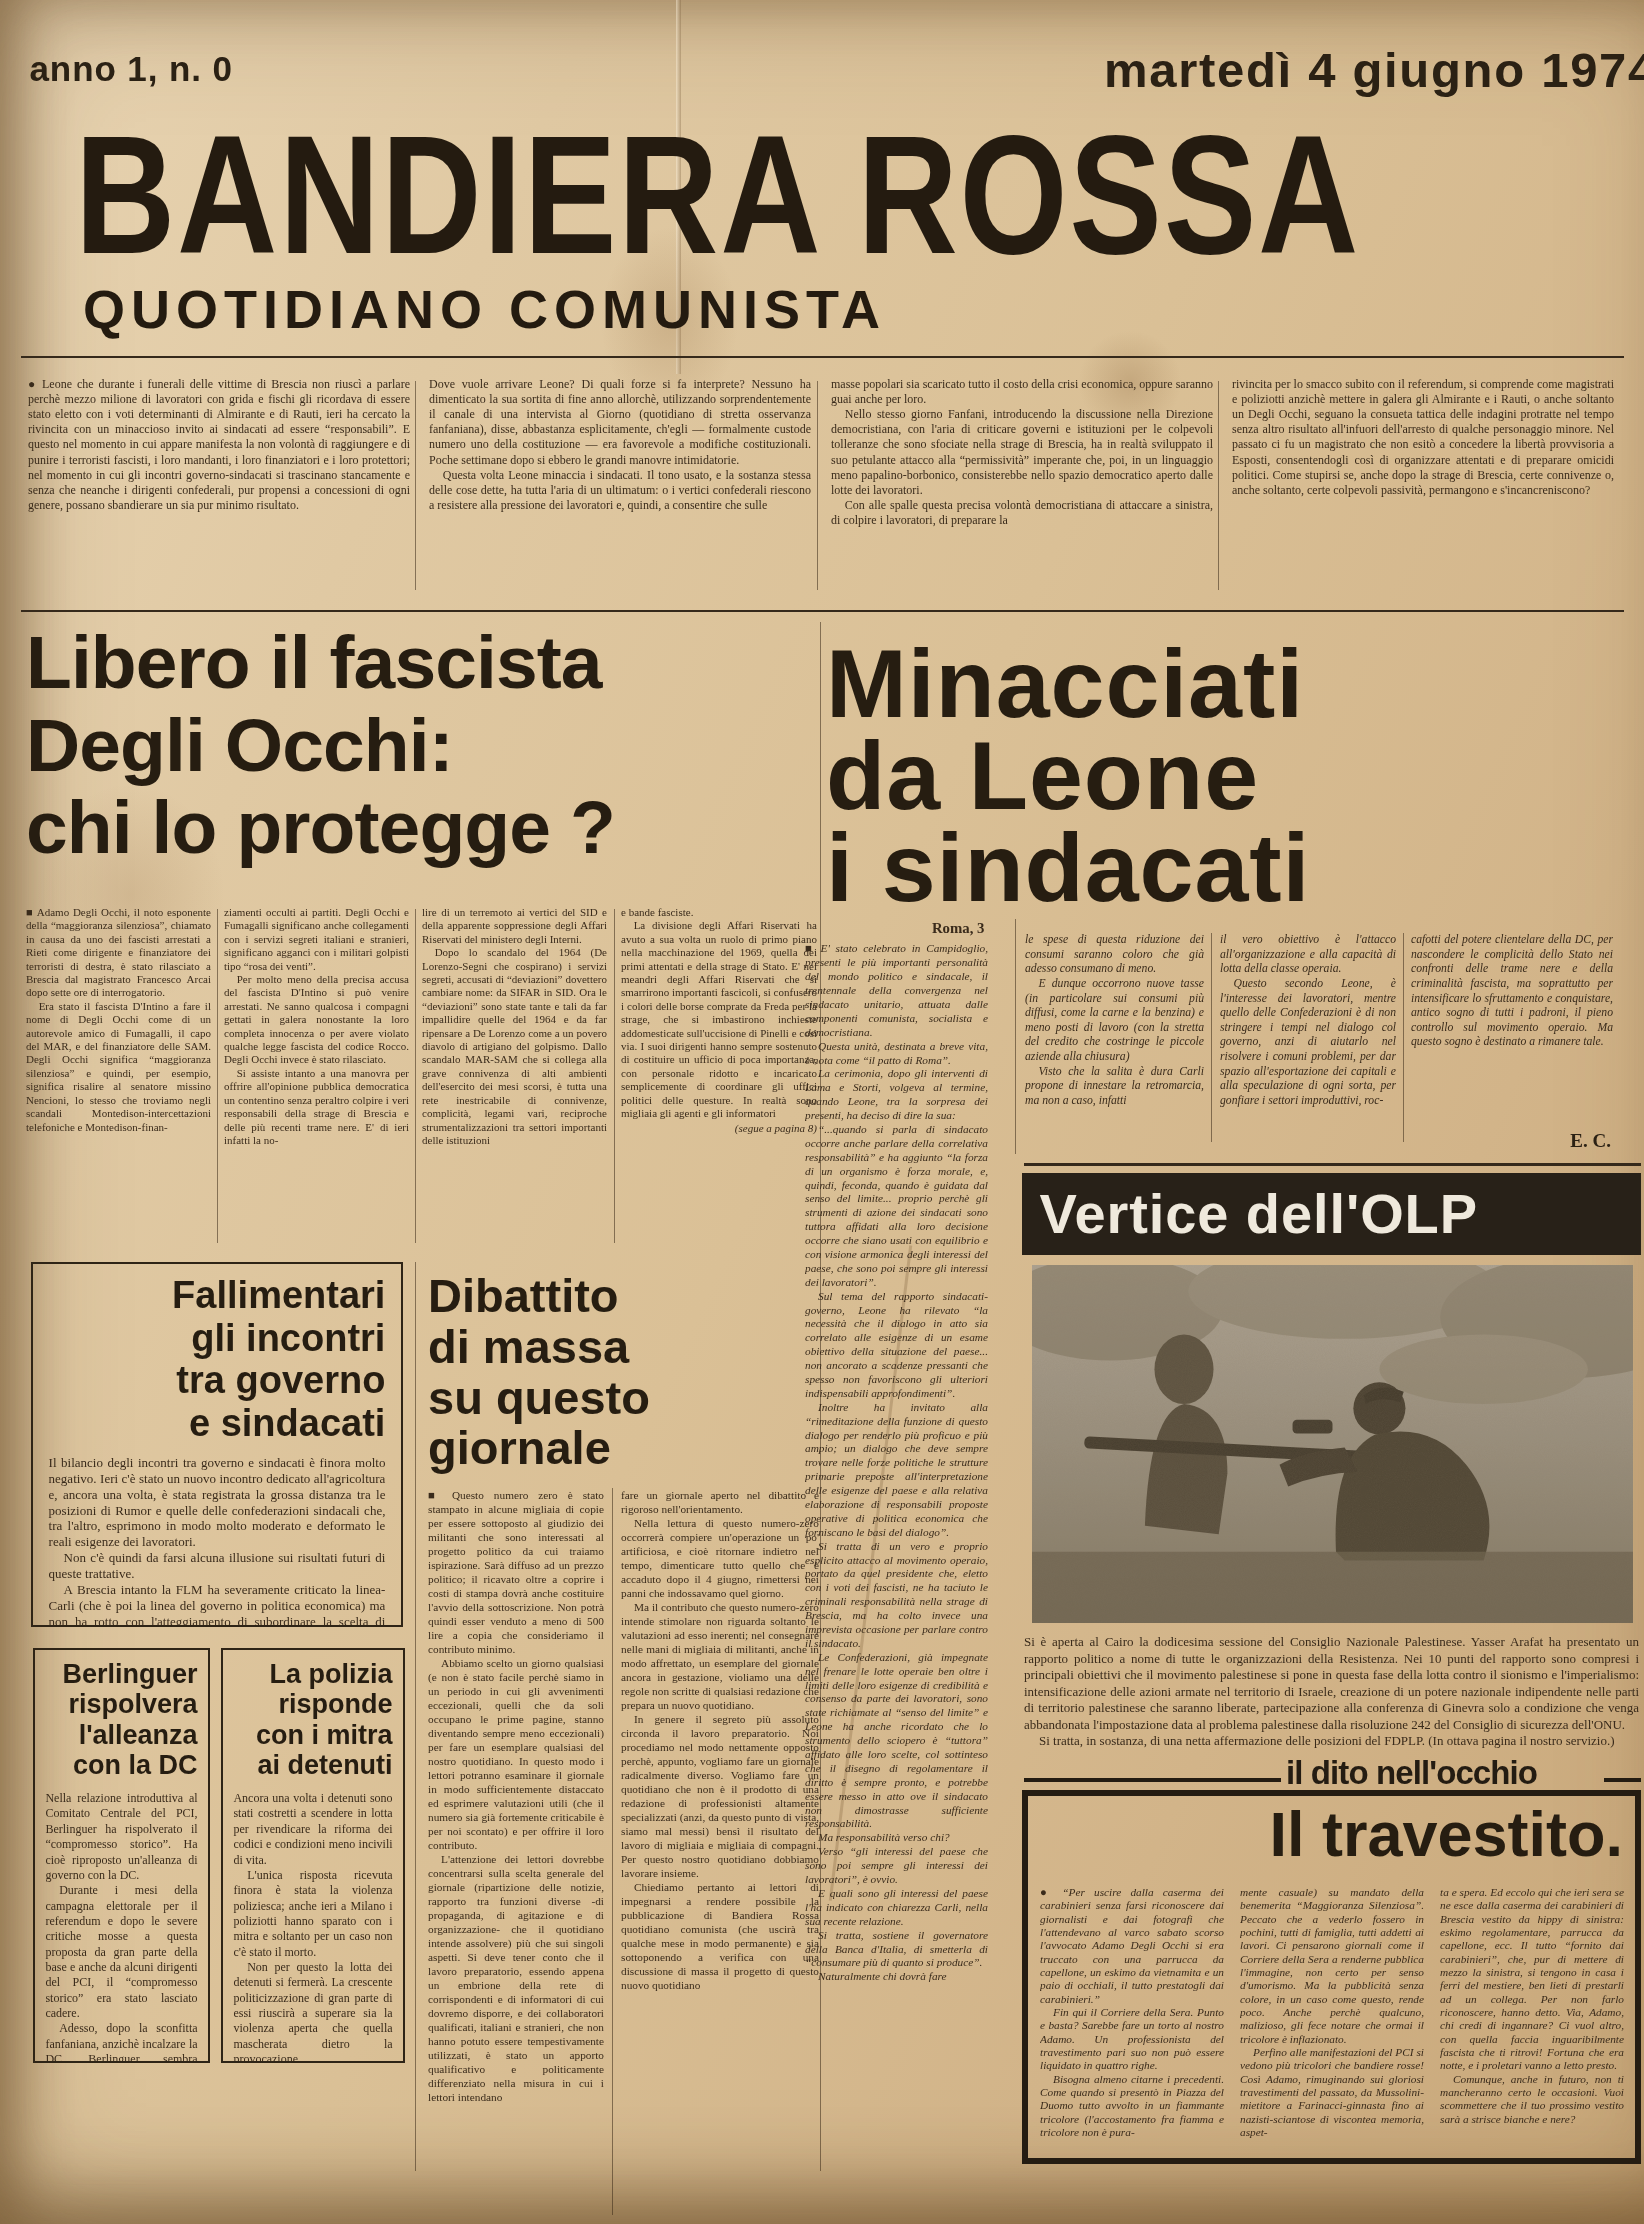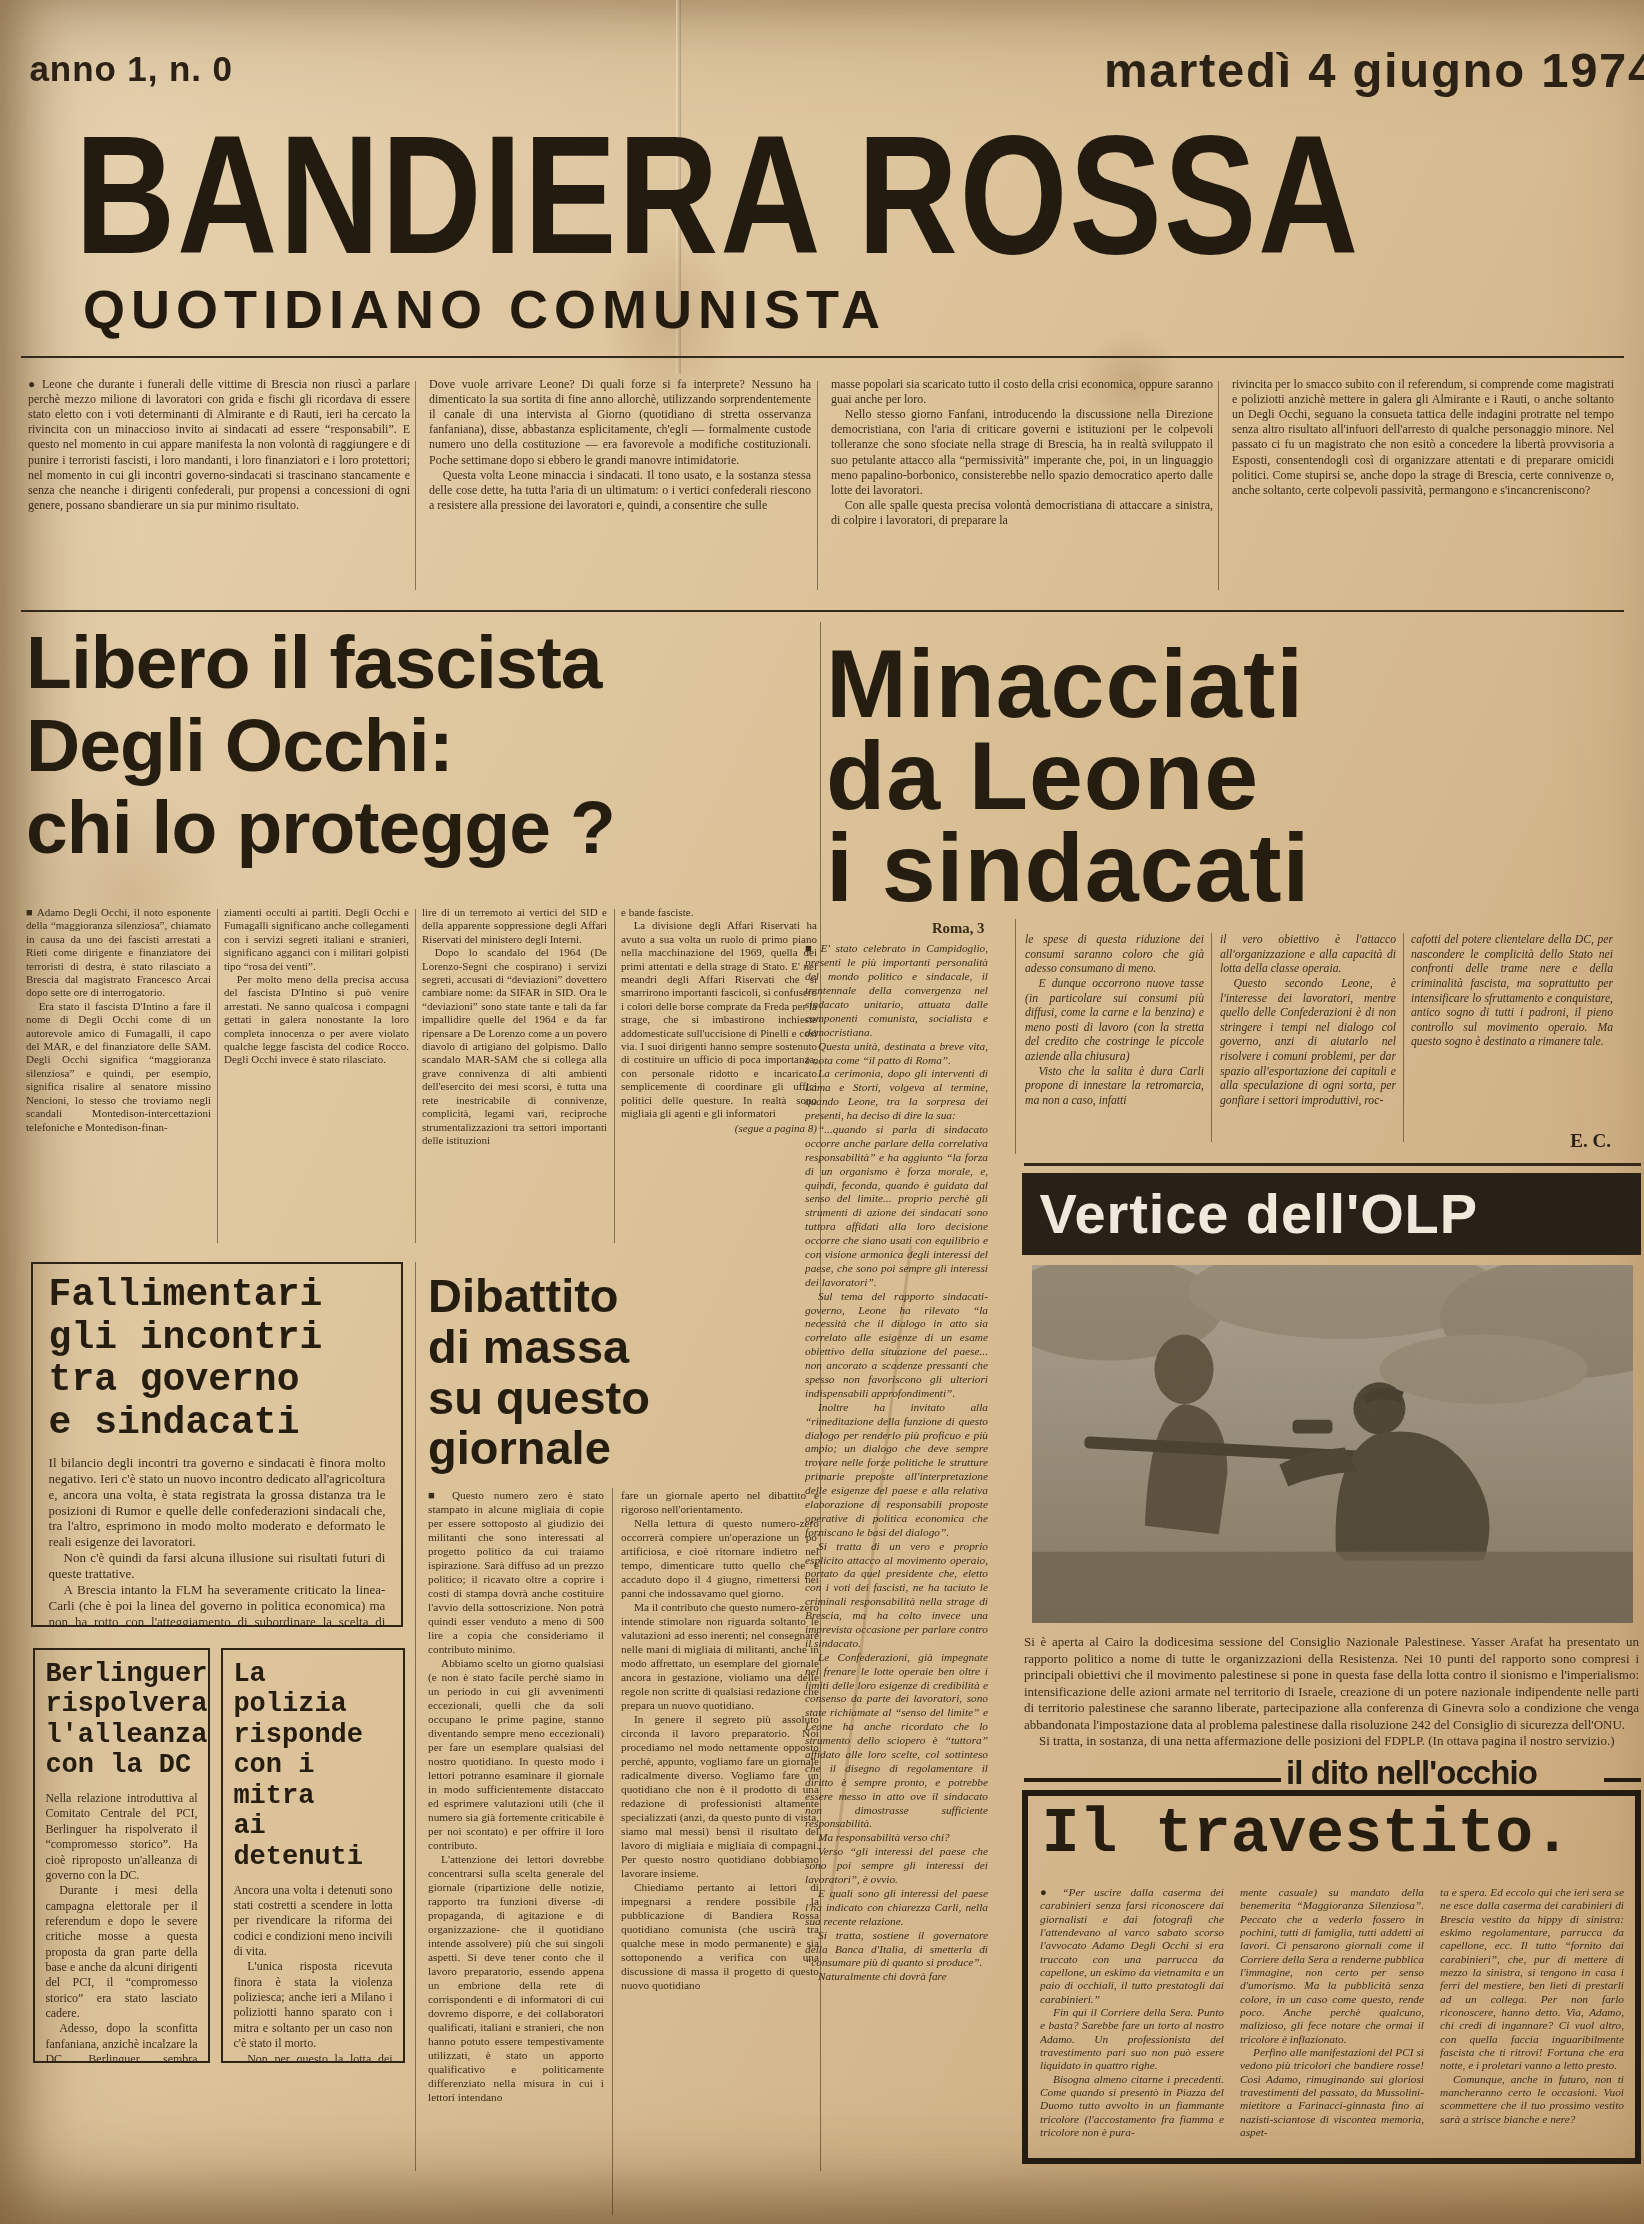--- a/index.html
+++ b/index.html
@@ -11,21 +11,21 @@
   .crease{position:absolute;pointer-events:none;}
   .abs{position:absolute;}
   .sans{font-family:"Liberation Sans",sans-serif;}
   .col{position:absolute;text-align:justify;overflow:hidden;line-height:1.26;}
   .para{margin:0;}
   .para + .para{text-indent:1.15em;}
   .vrule{position:absolute;width:0.9px;background:rgba(58,42,24,.55);}
   .hrule{position:absolute;height:1.7px;background:#35291b;}
   .headline{position:absolute;font-family:"Liberation Sans",sans-serif;font-weight:700;color:#261d11;}
   .box{position:absolute;border:2.6px solid #2e2416;padding:10.4px 15.6px;overflow:hidden;}
-  .boxtitle{font-family:Liberation Mono, monospace;font-weight:700;color:#261d11;}
+  .boxtitle{font-family:Liberation Sans, sans-serif;font-weight:700;color:#261d11;text-align:right;}
   .footerline{font-style:italic;text-align:right;margin-top:8.7px;}
   
   #issue{left:29.5px;top:49px;font-size:35px;font-weight:700;letter-spacing:0.9px;color:#2b2114;}
   #date{right:31px;top:42px;font-size:49px;font-weight:700;letter-spacing:1.7px;color:#2b2114;}
   #mast-title{left:75px;top:97px;font-size:139px;letter-spacing:1.7px;white-space:nowrap;
      transform:scaleY(1.22);transform-origin:left top;color:#241b10;}
   #mast-sub{left:83px;top:278px;font-size:54px;letter-spacing:6px;color:#241b10;text-align:right;}
   .leadcol{top:377px;height:219px;font-size:12px;line-height:1.26;}
   #lf-headline{left:26px;top:621px;font-size:75px;line-height:1.1;letter-spacing:-0.9px;}
   #rf-headline{left:826px;top:638px;font-size:97px;line-height:.95;letter-spacing:0.9px;}
@@ -99,20 +99,21 @@
     <div>chi lo protegge ?</div>
   </div>
 
   <div class="col lacol" style="left:26px;width:185px;">
       <p class="para">■ Adamo Degli Occhi, il noto esponente della “maggioranza silenziosa”, chiamato in causa da uno dei fascisti arrestati a Rieti come dirigente e finanziatore dei terroristi di destra, è stato rilasciato a Brescia dal magistrato Francesco Arcai dopo sette ore di interrogatorio.</p>
       <p class="para">Era stato il fascista D'Intino a fare il nome di Degli Occhi come di un autorevole amico di Fumagalli, il capo del MAR, e del finanziatore delle SAM. Degli Occhi significa “maggioranza silenziosa” e quindi, per esempio, significa risalire al senatore missino Nencioni, lo stesso che troviamo negli scandali Montedison-intercettazioni telefoniche e Montedison-finan-</p>
     </div>
   <div class="col lacol" style="left:224px;width:185px;">
       <p class="para">ziamenti occulti ai partiti. Degli Occhi e Fumagalli significano anche collegamenti con i servizi segreti italiani e stranieri, significano agganci con i militari golpisti tipo “rosa dei venti”.</p>
       <p class="para">Per molto meno della precisa accusa del fascista D'Intino si può venire arrestati. Ne sanno qualcosa i compagni gettati in galera nonostante la loro completa innocenza o per avere violato qualche legge fascista del codice Rocco. Degli Occhi invece è stato rilasciato.</p>
+      <p class="para">Si assiste intanto a una manovra per offrire all'opinione pubblica democratica un contentino senza peraltro colpire i veri responsabili della strage di Brescia e delle più recenti trame nere. E' di ieri infatti la no-</p>
     </div>
   <div class="col lacol" style="left:422px;width:185px;">
       <p class="para">lire di un terremoto ai vertici del SID e della apparente soppressione degli Affari Riservati del ministero degli Interni.</p>
       <p class="para">Dopo lo scandalo del 1964 (De Lorenzo-Segni che cospirano) i servizi segreti, accusati di “deviazioni” dovettero cambiare nome: da SIFAR in SID. Ora le “deviazioni” sono state tante e tali da far impallidire quelle del 1964 e da far ripensare a De Lorenzo come a un povero diavolo di artigiano del golpismo. Dallo scandalo MAR-SAM che si collega alla grave connivenza di alti ambienti dell'esercito dei mesi scorsi, è tutta una rete inestricabile di connivenze, complicità, legami vari, reciproche strumentalizzazioni tra settori importanti delle istituzioni</p>
     </div>
   <div class="col lacol" style="left:621px;width:196px;height:349px;">
     <div>
         <p class="para">e bande fasciste.</p>
         <p class="para">La divisione degli Affari Riservati ha avuto a sua volta un ruolo di primo piano nella macchinazione del 1969, quella dei primi attentati e della strage di Stato. E' nei meandri degli Affari Riservati che si smarrirono importanti fascicoli, si confusero i colori delle borse comprate da Freda per la strage, che si imbastirono inchieste addomesticate sull'uccisione di Pinelli e così via. I suoi dirigenti hanno sempre sostenuto di costituire un ufficio di poca importanza, con personale ridotto e incaricato semplicemente di coordinare gli uffici politici delle questure. In realtà sono migliaia gli agenti e gli informatori</p>
       </div>

